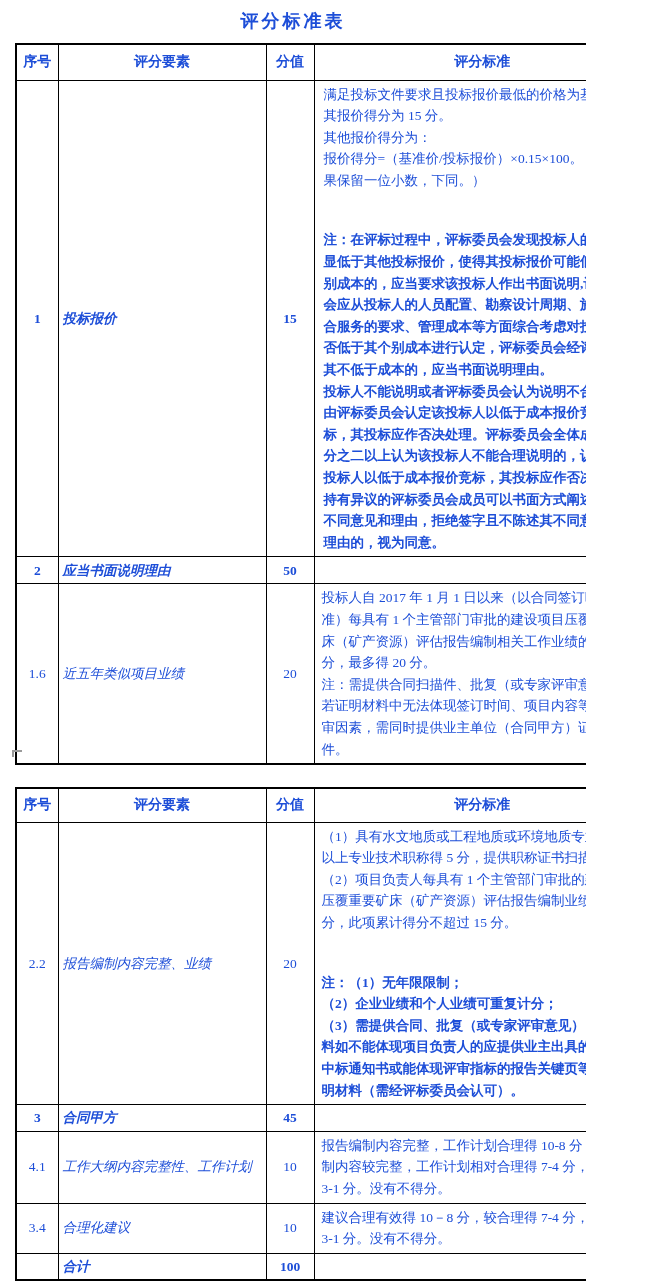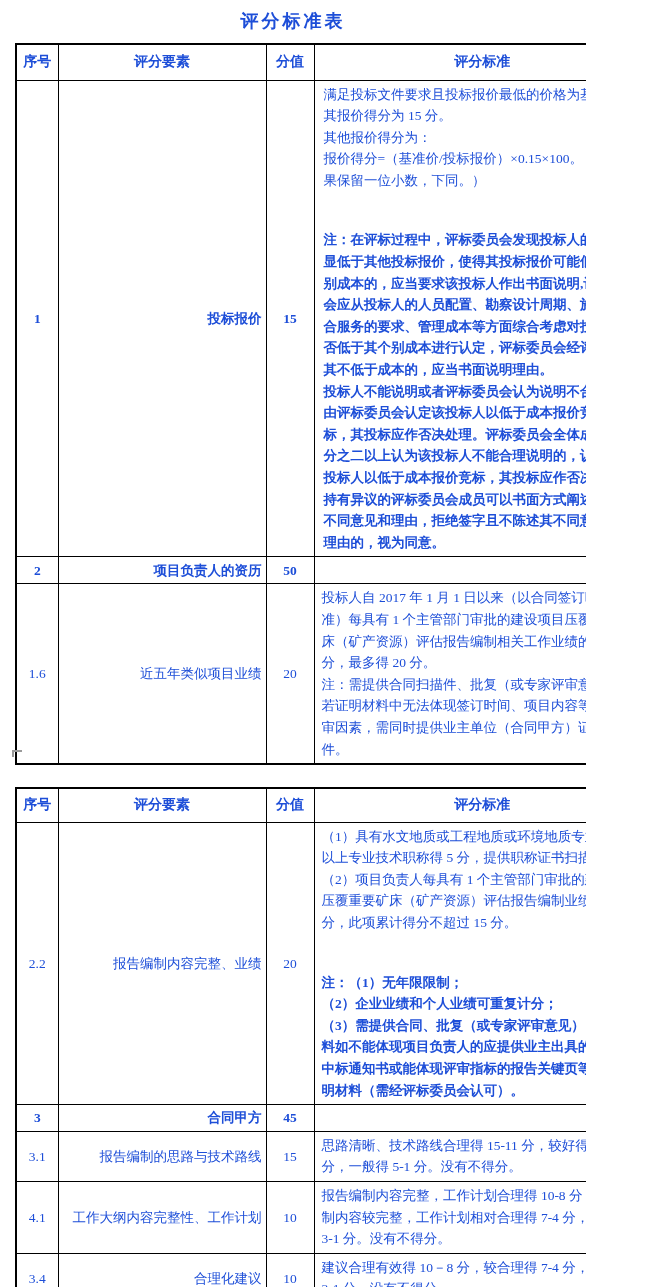--- a/index.html
+++ b/index.html
@@ -36,21 +36,21 @@
   }
   .score-table th{
     font-size:14px;
     font-weight:bold;
     text-align:center;
   }
   col.c-num{width:42px;}
   col.c-factor{width:208px;}
   col.c-score{width:48px;}
   td.num,td.score{text-align:center;}
-  td.factor{text-align:right;}
+  td.factor{text-align:left;font-style:italic;}
   td.standard{text-align:left;padding:3px 7px;}
   .seg{display:block;white-space:pre-wrap;}
   strong.seg{font-weight:bold;margin-top:38px;}
   tr.bold-row td{font-weight:bold;}
   tr.h-head1{height:36px;}
   tr.h-r1{height:444px;}
   tr.h-r2{height:27px;}
   tr.h-r21{height:162px;}
   tr.h-head2{height:34px;}
   tr.h-r22{height:229px;}
@@ -99,21 +99,21 @@
 标，其投标应作否决处理。评标委员会全体成员三
 分之二以上认为该投标人不能合理说明的，认定该
 投标人以低于成本报价竞标，其投标应作否决处理。
 持有异议的评标委员会成员可以书面方式阐述其
 不同意见和理由，拒绝签字且不陈述其不同意见和
 理由的，视为同意。</strong>
       </td>
     </tr>
     <tr class="h-r2 bold-row">
       <td class="num">2</td>
-      <td class="factor">项目负责人的资历</td>
+      <td class="factor">应当书面说明理由</td>
       <td class="score">50</td>
       <td class="standard"></td>
     </tr>
     <tr class="h-r21">
       <td class="num">1.6</td>
       <td class="factor">近五年类似项目业绩</td>
       <td class="score">20</td>
       <td class="standard">
         <span class="seg">投标人自 2017 年 1 月 1 日以来（以合同签订时间为准）每具有 1 个主管部门审批的建设项目压覆重要矿床（矿产资源）评估报告编制相关工作业绩的，得 5 分，最多得 20 分。
 注：需提供合同扫描件、批复（或专家评审意见），若证明材料中无法体现签订时间、项目内容等关键评审因素，需同时提供业主单位（合同甲方）证明扫描件。</span>
@@ -150,28 +150,20 @@
 （2）企业业绩和个人业绩可重复计分；
 （3）需提供合同、批复（或专家评审意见），上述材料如不能体现项目负责人的应提供业主出具的证明或中标通知书或能体现评审指标的报告关键页等有效证明材料（需经评标委员会认可）。</strong>
       </td>
     </tr>
     <tr class="h-r3 bold-row">
       <td class="num">3</td>
       <td class="factor">合同甲方</td>
       <td class="score">45</td>
       <td class="standard"></td>
     </tr>
-    <tr class="h-r31">
-      <td class="num">3.1</td>
-      <td class="factor">报告编制的思路与技术路线</td>
-      <td class="score">15</td>
-      <td class="standard">
-        <span class="seg">思路清晰、技术路线合理得 15-11 分，较好得 10-6 分，一般得 5-1 分。没有不得分。</span>
-      </td>
-    </tr>
     <tr class="h-r32">
       <td class="num">4.1</td>
       <td class="factor">工作大纲内容完整性、工作计划</td>
       <td class="score">10</td>
       <td class="standard">
         <span class="seg">报告编制内容完整，工作计划合理得 10-8 分，报告编制内容较完整，工作计划相对合理得 7-4 分，一般得 3-1 分。没有不得分。</span>
       </td>
     </tr>
     <tr class="h-r34">
       <td class="num">3.4</td>

